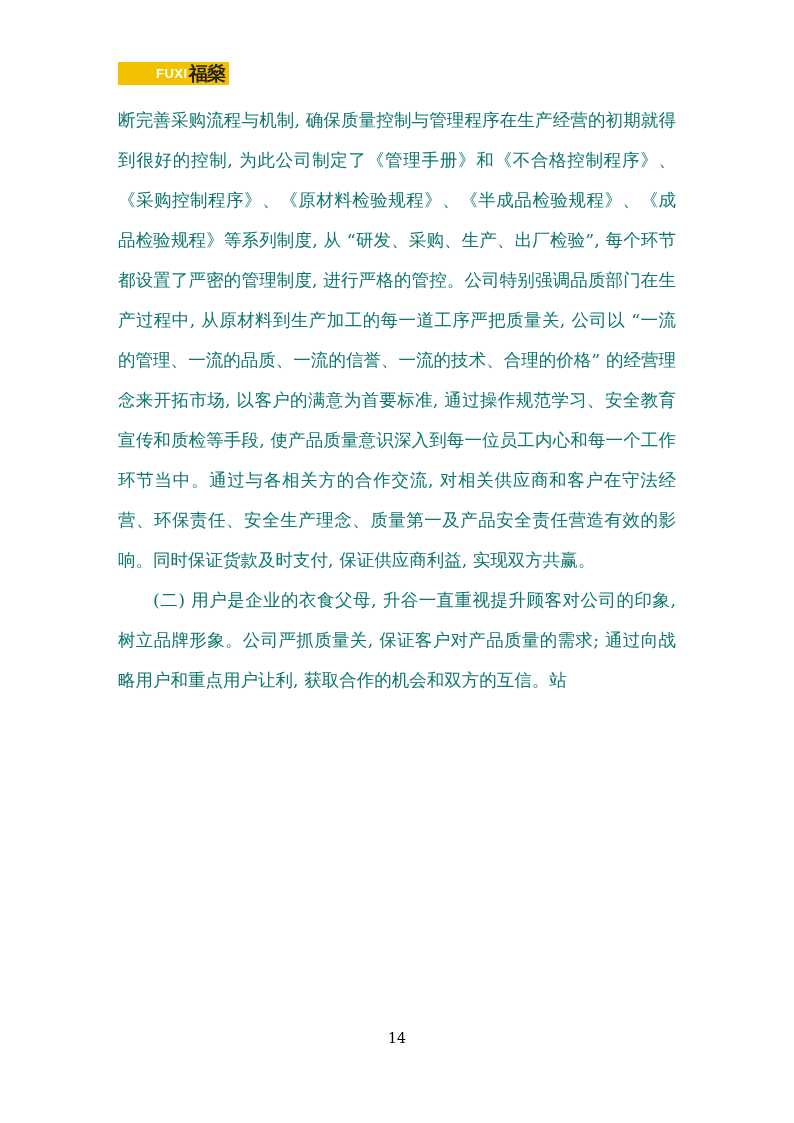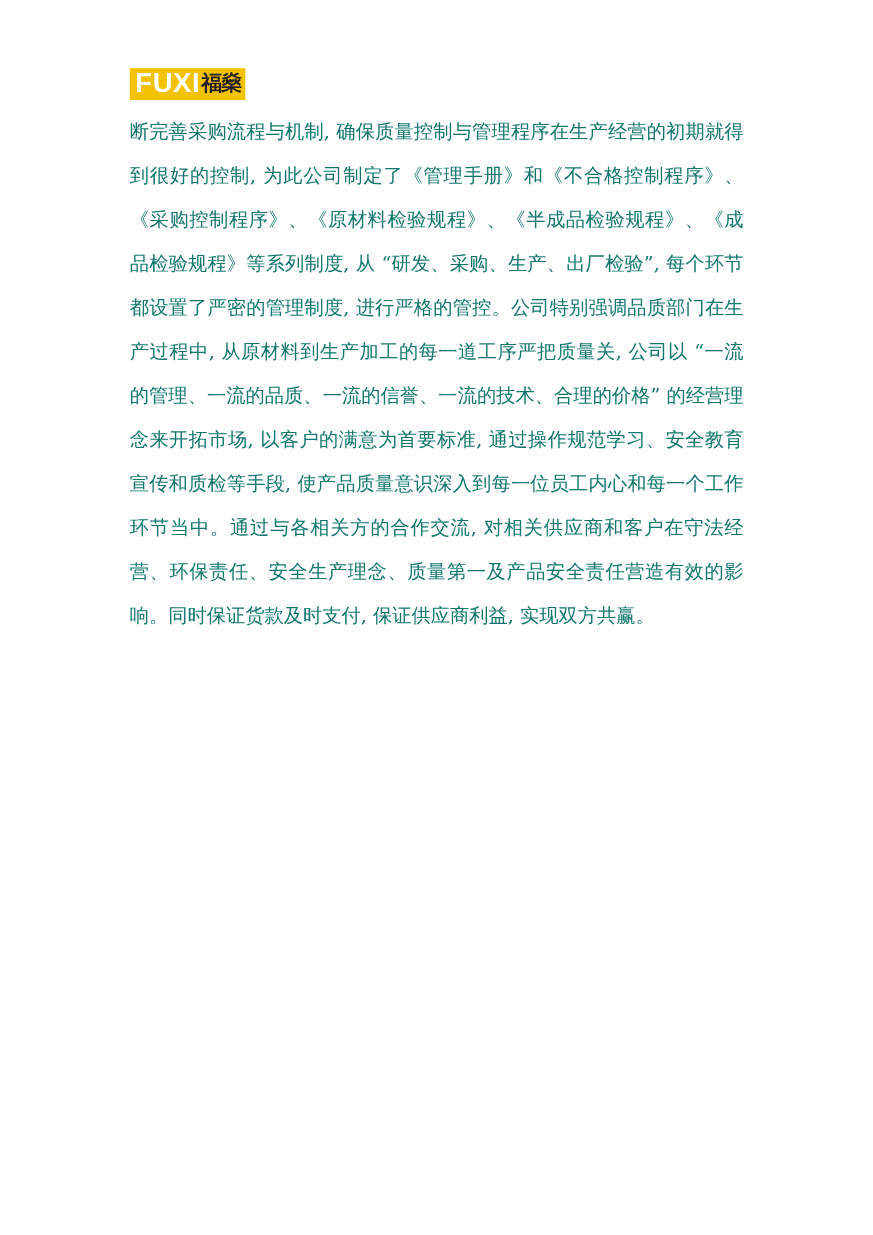--- a/index.html
+++ b/index.html
@@ -24,23 +24,24 @@
     top: 62px;
     display: flex;
     align-items: center;
     background: #f2c200;
     padding: 2px 4px 2px 5px;
     line-height: 1;
   }
   .logo-latin {
     font-family: "Liberation Sans", sans-serif;
     font-weight: bold;
-    font-size: 25px;
+    font-size: 13px;
     color: #ffffff;
     letter-spacing: 0.5px;
+    margin-left: 33px;
   }
   .logo-cjk {
     font-family: Liberation Sans, sans-serif;
     font-weight: bold;
     font-size: 19px;
     color: #231f20;
     margin-left: 1px;
     letter-spacing: -1px;
   }
   .body-text {
@@ -77,16 +78,18 @@
 
 <div class="page">
 
   <div class="logo">
     <span class="logo-latin">FUXI</span>
     <span class="logo-cjk">福燊</span>
   </div>
 
   <div class="body-text">
     <p>断完善采购流程与机制, 确保质量控制与管理程序在生产经营的初期就得到很好的控制, 为此公司制定了《管理手册》和《不合格控制程序》、《采购控制程序》、《原材料检验规程》、《半成品检验规程》、《成品检验规程》等系列制度, 从 “研发、采购、生产、出厂检验”, 每个环节都设置了严密的管理制度, 进行严格的管控。公司特别强调品质部门在生产过程中, 从原材料到生产加工的每一道工序严把质量关, 公司以 “一流的管理、一流的品质、一流的信誉、一流的技术、合理的价格” 的经营理念来开拓市场, 以客户的满意为首要标准, 通过操作规范学习、安全教育宣传和质检等手段, 使产品质量意识深入到每一位员工内心和每一个工作环节当中。通过与各相关方的合作交流, 对相关供应商和客户在守法经营、环保责任、安全生产理念、质量第一及产品安全责任营造有效的影响。同时保证货款及时支付, 保证供应商利益, 实现双方共赢。</p>
+    <p class="indent">(二) 用户是企业的衣食父母, 升谷一直重视提升顾客对公司的印象, 树立品牌形象。公司严抓质量关, 保证客户对产品质量的需求; 通过向战略用户和重点用户让利, 获取合作的机会和双方的互信。站</p>
   </div>
 
+  <div class="page-number">14</div>
 
 </div>
 
 </body></html>

